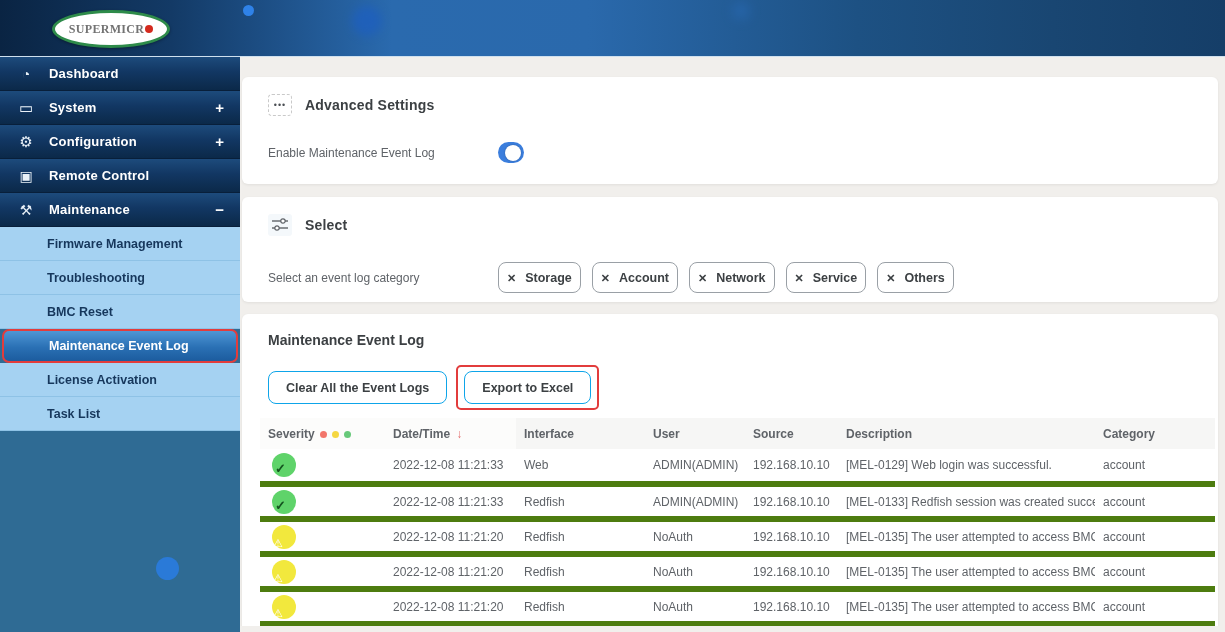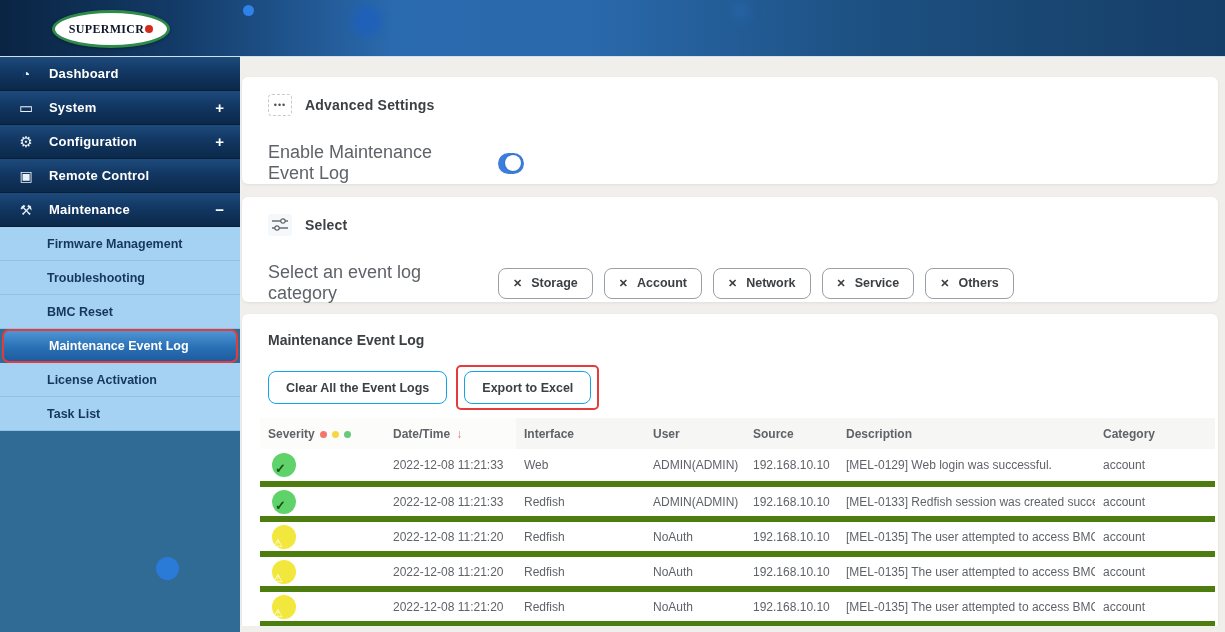--- a/index.html
+++ b/index.html
@@ -18,21 +18,21 @@
   .header{
     position:absolute;top:0;left:0;width:1225px;height:57px;
     background:linear-gradient(90deg,#0a2443 0%,#133a66 14%,#2a6aae 32%,#2a69ac 48%,#1d5183 70%,#194672 86%,#153e68 100%);
     border-bottom:1px solid #cfe0ee;
   }
   .logo{
     position:absolute;left:52px;top:10px;width:118px;height:38px;background:#fff;
     border:3px solid #2e8b4a;border-radius:50%;display:flex;align-items:center;justify-content:center;
     box-shadow:0 1px 3px rgba(0,0,0,.35);
   }
-  .logo-text{font-family:"Liberation Serif",serif;font-size:12px;font-weight:bold;color:#0f172a;letter-spacing:.3px;}
+  .logo-text{font-family:"Liberation Serif",serif;font-size:12px;font-weight:bold;color:#737373;letter-spacing:.3px;}
   .logo-dot{width:8px;height:8px;border-radius:50%;background:#d42a1e;display:inline-block;margin-left:1px;}
   .header-dot-small{position:absolute;left:243px;top:5px;width:11px;height:11px;border-radius:50%;background:#2f82e8;}
   .header-dot-blur{position:absolute;left:352px;top:6px;width:30px;height:30px;border-radius:50%;background:#1d5fc0;filter:blur(5px);opacity:.75;}
   .header-dot-faint{position:absolute;left:733px;top:3px;width:16px;height:16px;border-radius:50%;background:#2a6fc0;filter:blur(6px);opacity:.5;}
   
   .sidebar{
     position:absolute;top:57px;left:0;width:240px;height:575px;
     background:var(--sidebar-steel-blue);display:flex;flex-direction:column;
   }
   .nav-item{
@@ -67,31 +67,31 @@
   .panel-filter{top:146px;height:105px;padding:17px 26px;}
   .panel-log{top:263px;height:360px;padding:18px 0 0;}
   .panel-head{display:flex;align-items:center;gap:13px;}
   .dots-box{
     width:24px;height:22px;border:1px dashed #c9c9c9;border-radius:4px;color:#4b4f54;
     display:flex;align-items:center;justify-content:center;
   }
   .dots-box::before{content:"•••";font-size:9px;letter-spacing:1px;}
   .panel-title{font-size:14px;font-weight:bold;color:#3c4043;letter-spacing:.2px;}
   .setting-row,.filter-row{margin-top:26px;display:flex;align-items:center;}
-  .setting-label,.filter-label{width:206px;margin-right:24px;font-size:18px;color:#5f6368;}
+  .setting-label,.filter-label{width:206px;margin-right:24px;font-size:12px;color:#5f6368;}
   
   .toggle{width:26px;height:21px;border-radius:11px;background:var(--accent-blue);position:relative;cursor:pointer;flex:0 0 auto;}
   .toggle-state{position:absolute;left:8px;top:5px;font-size:9.5px;font-weight:bold;color:#fff;letter-spacing:.3px;}
   .toggle-knob{position:absolute;right:3px;top:2.5px;width:16px;height:16px;background:#fff;border-radius:50%;box-shadow:0 0 2px rgba(0,0,0,.3);}
   
   .filter-icon{width:24px;height:22px;display:flex;align-items:center;justify-content:center;background:#f4f8fb;border-radius:3px;}
   
   .chips{display:flex;gap:11px;}
   .chip{
-    display:flex;align-items:center;gap:9px;height:31px;padding:0 14px;
+    display:flex;align-items:center;gap:9px;height:31px;padding:0 8px;
     background:#fff;border:1px solid #9aa0a6;border-radius:8px;
     font-family:"Liberation Sans",sans-serif;font-size:12.5px;font-weight:bold;color:#3c4043;cursor:pointer;
   }
   .chip-x::before{content:"✕";font-size:11px;color:#3c4043;}
   
   .log-title{font-size:14px;font-weight:bold;color:#3c4043;padding:0 26px;}
   .log-buttons{display:flex;align-items:center;margin:17px 0 4px 26px;}
   .btn{
     height:33px;padding:0 17px;background:#fff;border:1px solid #0ea5e9;border-radius:8px;
     font-family:"Liberation Sans",sans-serif;font-size:12.5px;font-weight:bold;color:#3c4043;cursor:pointer;

